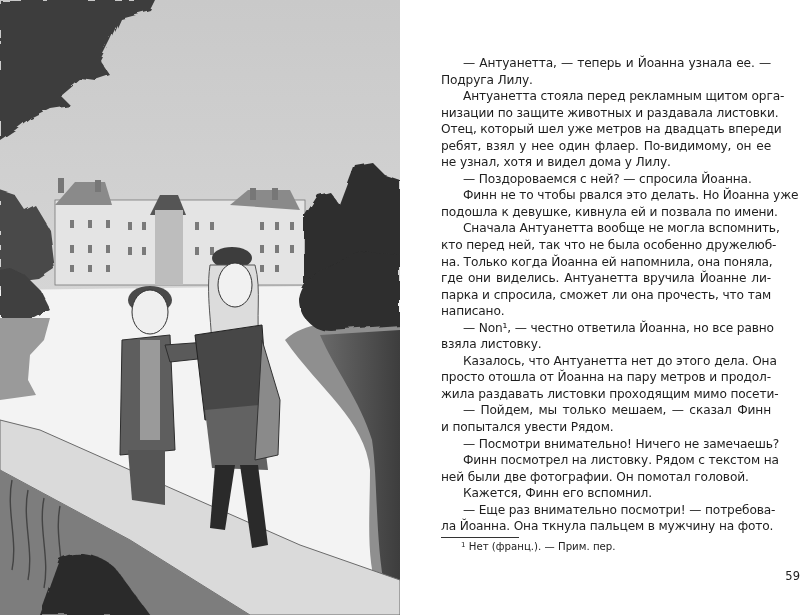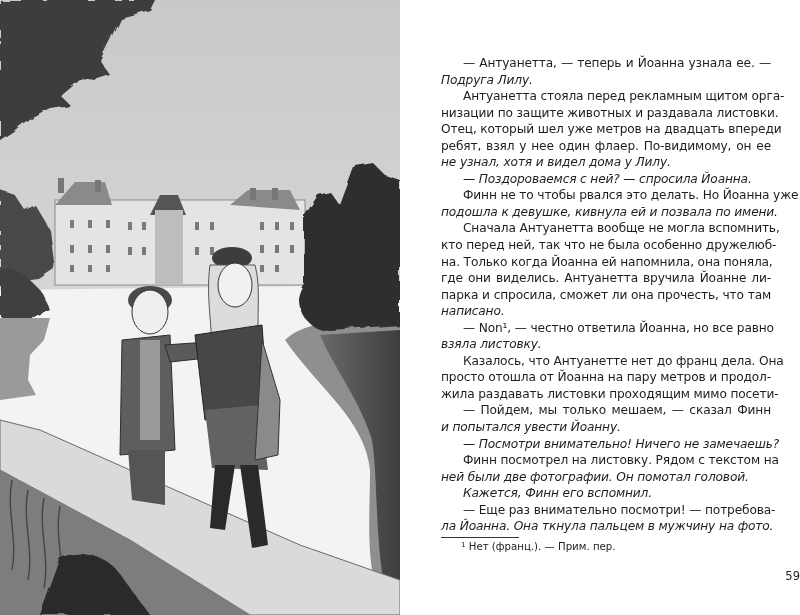--- a/index.html
+++ b/index.html
@@ -19,21 +19,21 @@
     background: #ffffff;
   }
   .body-text {
     position: absolute; left: 41px; top: 55px; width: 330px;
     font-family: "DejaVu Sans", sans-serif;
     font-size: 12.2px; line-height: 16.55px; color: #1e1e1e;
     letter-spacing: -0.15px;
   }
   .para { margin: 0; text-indent: 22px; text-align: justify; hyphens: manual; }
   .para .ln { display: block; text-align: justify; text-align-last: justify; white-space: nowrap; }
-  .para .ln.last { text-align-last: left; font-style: italic; }
+  .para .ln.last { text-align-last: left; }
   .para .ln.first { padding-left: 22px; }
   .para { text-indent: 0; }
   .footnote-rule {
     position: absolute; left: 41px; top: 537px; width: 78px; height: 0;
     border-top: 1px solid #333;
   }
   .footnote {
     position: absolute; left: 61px; top: 541px;
     font-size: 10.2px; color: #222; white-space: nowrap;
   }
@@ -187,27 +187,27 @@
         <span class="ln">на. Только когда Йоанна ей напомнила, она поняла,</span>
         <span class="ln">где они виделись. Антуанетта вручила Йоанне ли-</span>
         <span class="ln">парка и спросила, сможет ли она прочесть, что там</span>
         <span class="ln last">написано.</span>
       </p>
       <p class="para">
         <span class="ln first">— Non¹, — честно ответила Йоанна, но все равно</span>
         <span class="ln last">взяла листовку.</span>
       </p>
       <p class="para">
-        <span class="ln first">Казалось, что Антуанетте нет до франц дела. Она</span>
+        <span class="ln first">Казалось, что Антуанетта нет до этого дела. Она</span>
         <span class="ln">просто отошла от Йоанна на пару метров и продол-</span>
         <span class="ln">жила раздавать листовки проходящим мимо посети-</span>
       </p>
       <p class="para">
         <span class="ln first">— Пойдем, мы только мешаем, — сказал Финн</span>
-        <span class="ln last">и попытался увести Йоанну.</span>
+        <span class="ln last">и попытался увести Рядом.</span>
       </p>
       <p class="para">
         <span class="ln first last">— Посмотри внимательно! Ничего не замечаешь?</span>
       </p>
       <p class="para">
         <span class="ln first">Финн посмотрел на листовку. Рядом с текстом на</span>
         <span class="ln last">ней были две фотографии. Он помотал головой.</span>
       </p>
       <p class="para">
         <span class="ln first last">Кажется, Финн его вспомнил.</span>

